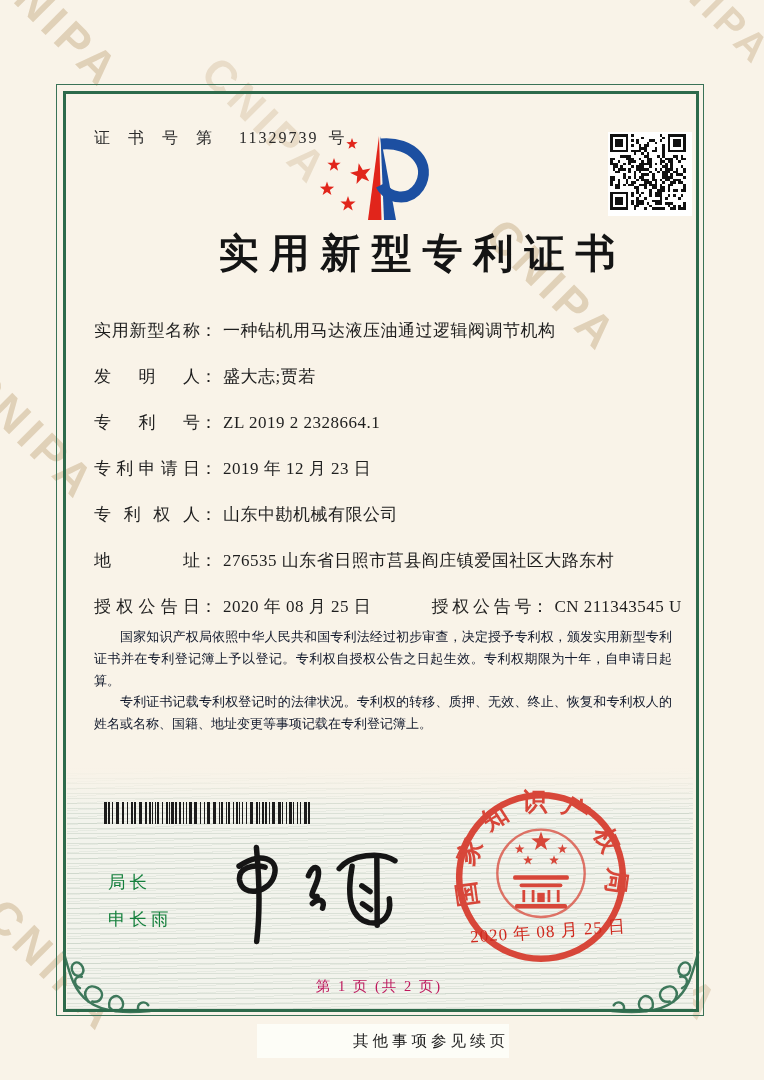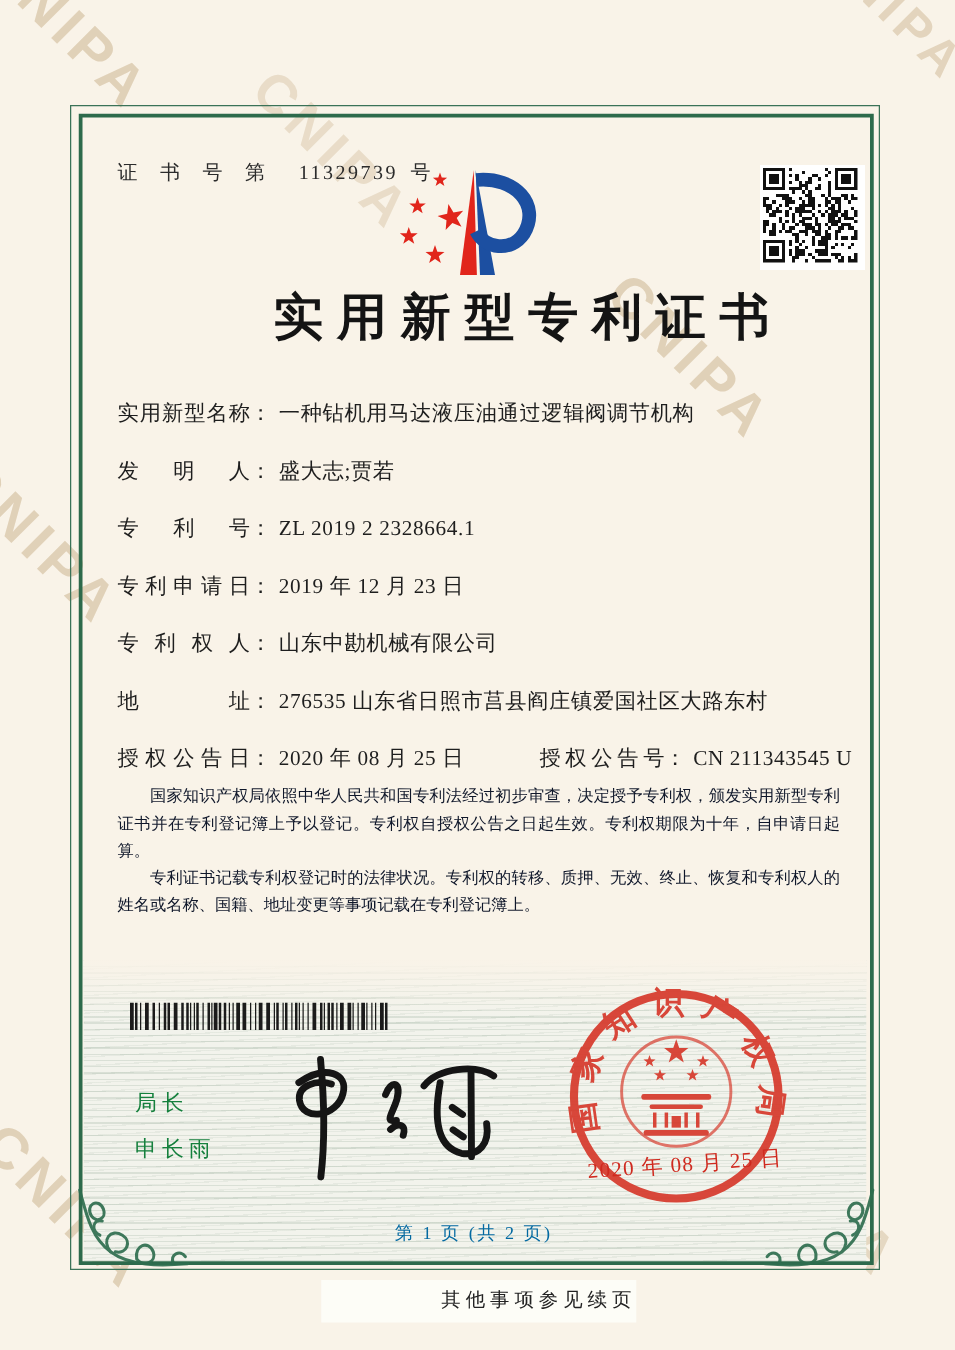--- a/index.html
+++ b/index.html
@@ -44,21 +44,21 @@
   .barcode{left:104px;top:802px;width:206px;height:22px;}
   
   .signer{left:108px;top:864px;font-size:17.5px;letter-spacing:4px;line-height:37px;color:#15803d;}
   .signature{left:212px;top:838px;width:205px;height:108px;transform:rotate(-2deg);}
   
   .seal{left:448px;top:784px;width:186px;height:186px;opacity:.92;}
   .seal-date{left:458px;top:920px;width:180px;font-size:17px;color:#cf2a1f;
              letter-spacing:1px;transform:rotate(-4deg);text-align:center;}
   
   .pageinfo{left:56px;top:977px;width:646px;text-align:center;font-size:14.5px;
-            letter-spacing:2px;color:#0369a1;}
+            letter-spacing:2px;color:#be185d;}
   .noteband{left:257px;top:1024px;width:252px;height:34px;background:#fdfdf7;
             text-align:right;line-height:34px;font-size:15.5px;letter-spacing:4px;color:#222;}
   .flourish{width:95px;height:72px;}
   .fl-left{left:59px;top:946px;}
   .fl-right{left:608px;top:946px;transform:scaleX(-1);}
 </style>
 </head>
 <body>
 
 <div class="page">

